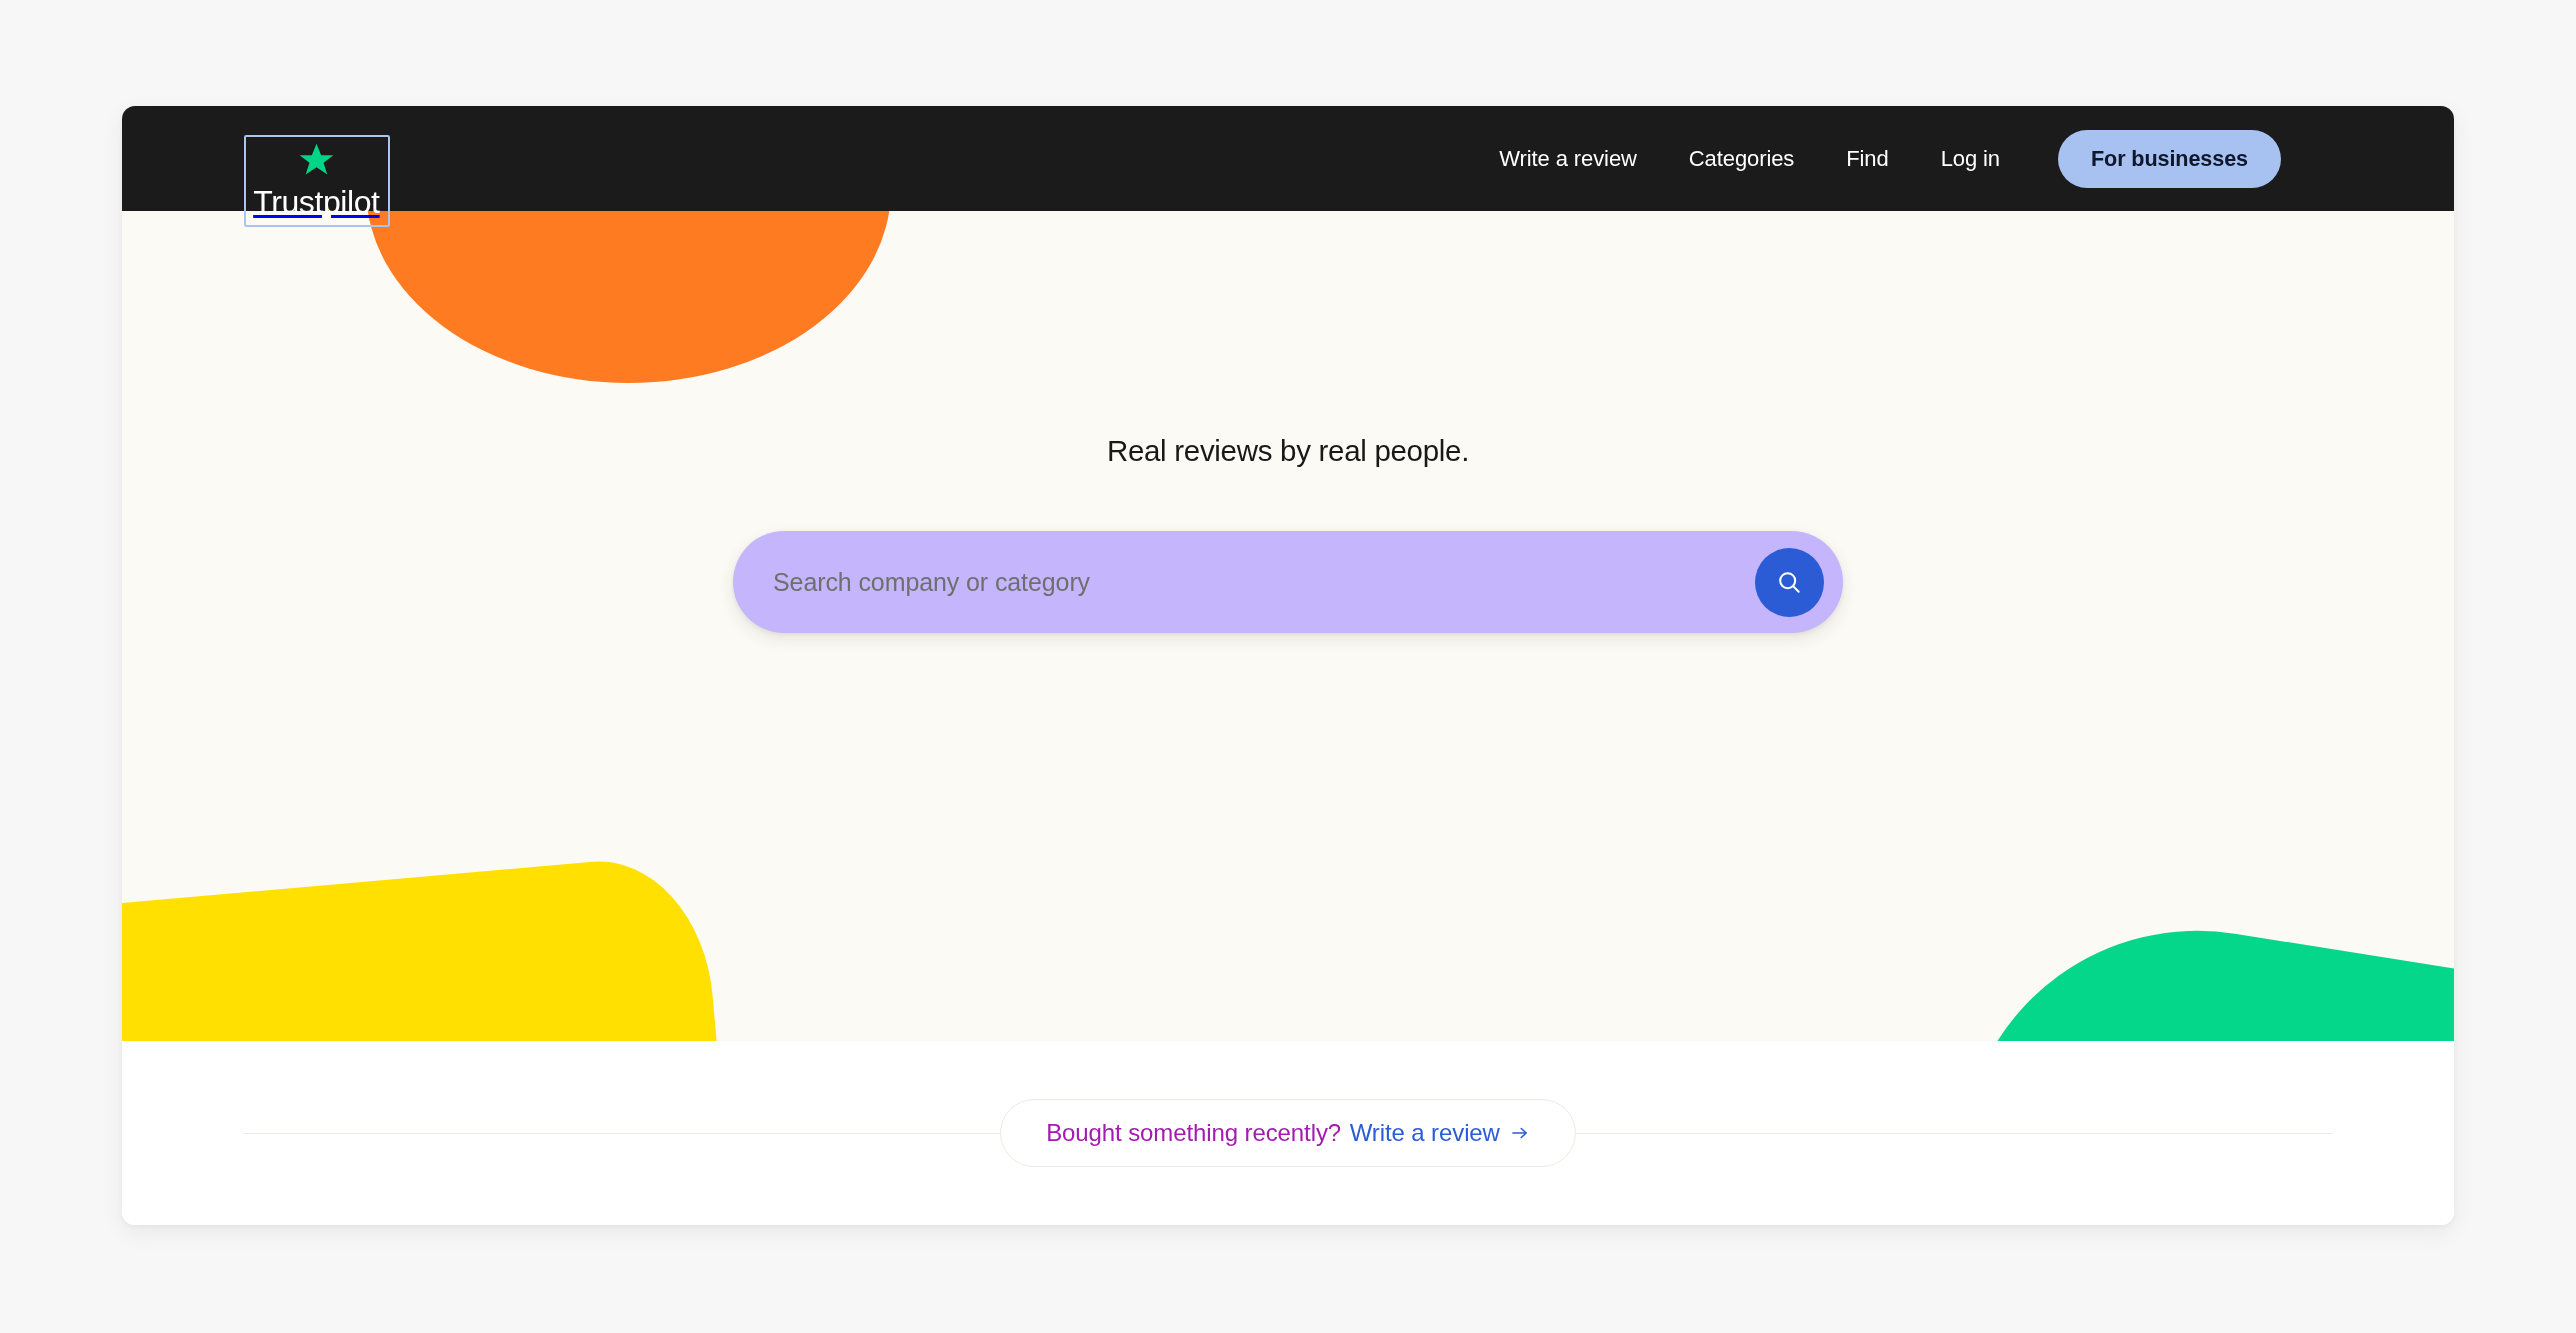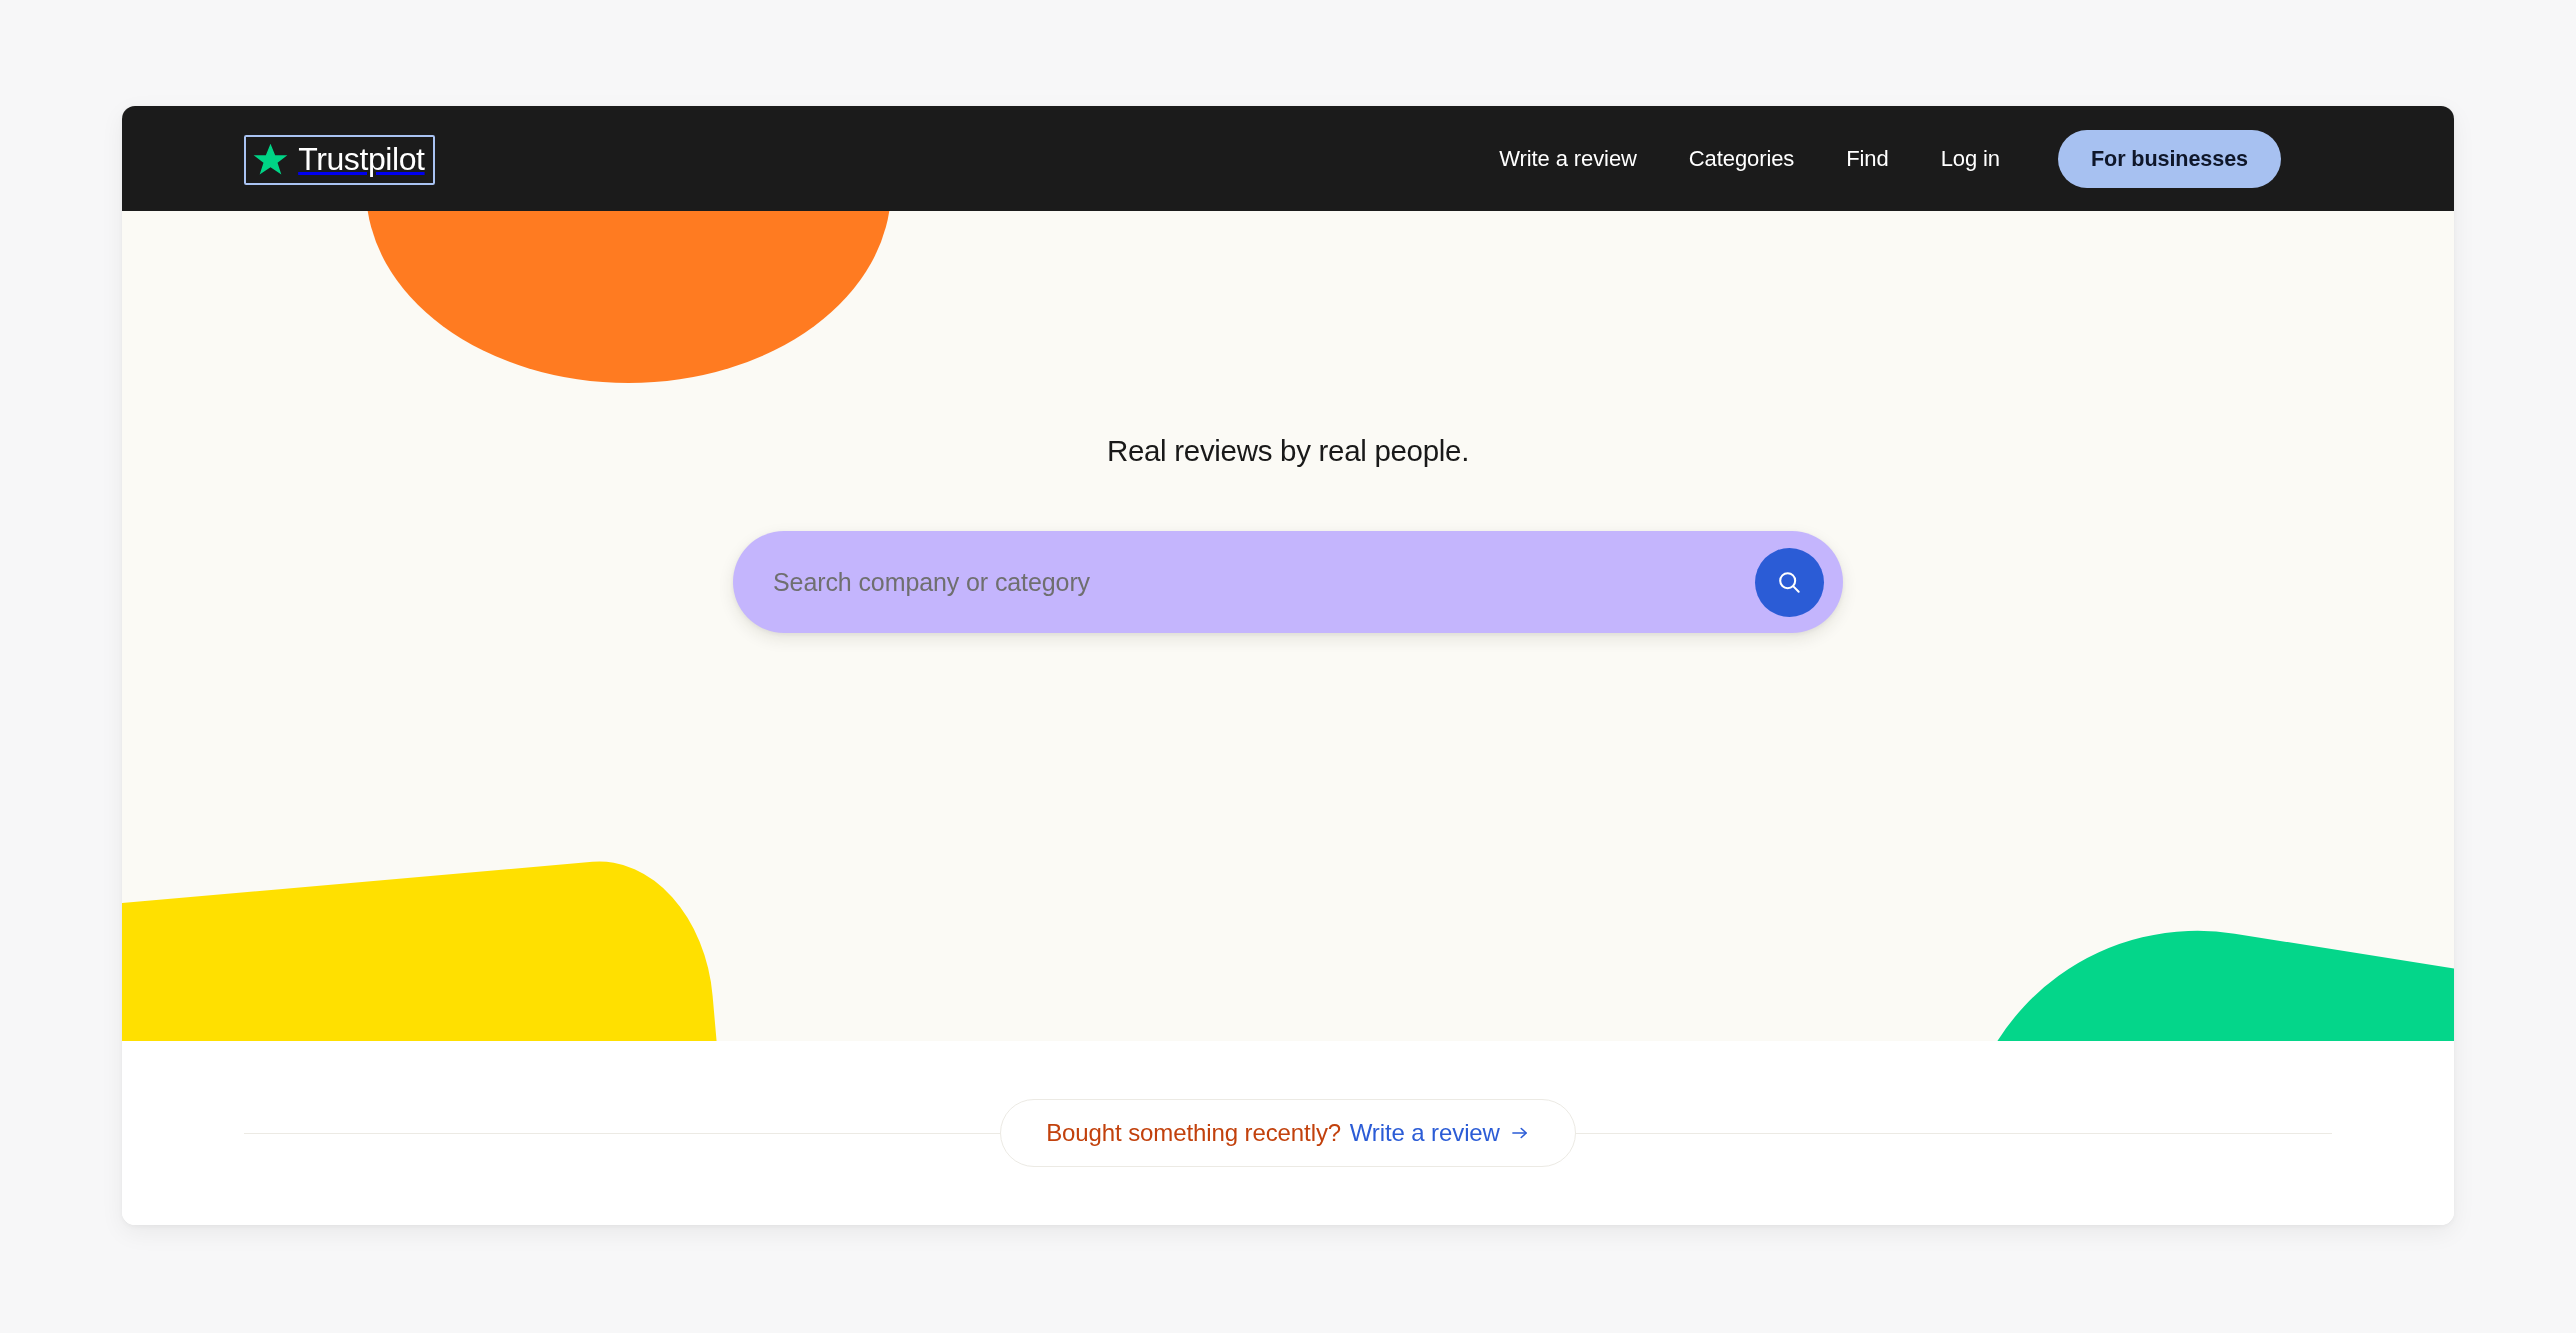--- a/index.html
+++ b/index.html
@@ -42,20 +42,21 @@
   #logo-wrap {
     position: absolute;
     left: 122px;
     top: 29px;
     display: flex;
     align-items: center;
     gap: 10px;
     padding: 5.8px 8.6px 7.2px 7.2px;
     border: 2.2px solid #a9c3f2;
     border-radius: 2.2px;
+    flex-direction: column;
   }
 
   #logo-star { display: block; }
 
   #logo-text {
     color: #ffffff;
     font-size: 32px;
     font-weight: 500;
     letter-spacing: -0.4px;
     line-height: 1;
@@ -234,21 +235,21 @@
     display: flex;
     align-items: center;
     gap: 8.6px;
     white-space: nowrap;
     cursor: pointer;
     font-family: "Liberation Sans", sans-serif;
   }
 
   #cta-text {
     font-size: 24px;
-    color: #c2410c;
+    color: #a21caf;
     letter-spacing: -0.1px;
   }
 
   #cta-link {
     font-size: 24px;
     color: #2b5cd6;
     letter-spacing: -0.1px;
     text-decoration: none;
     cursor: pointer;
   }

